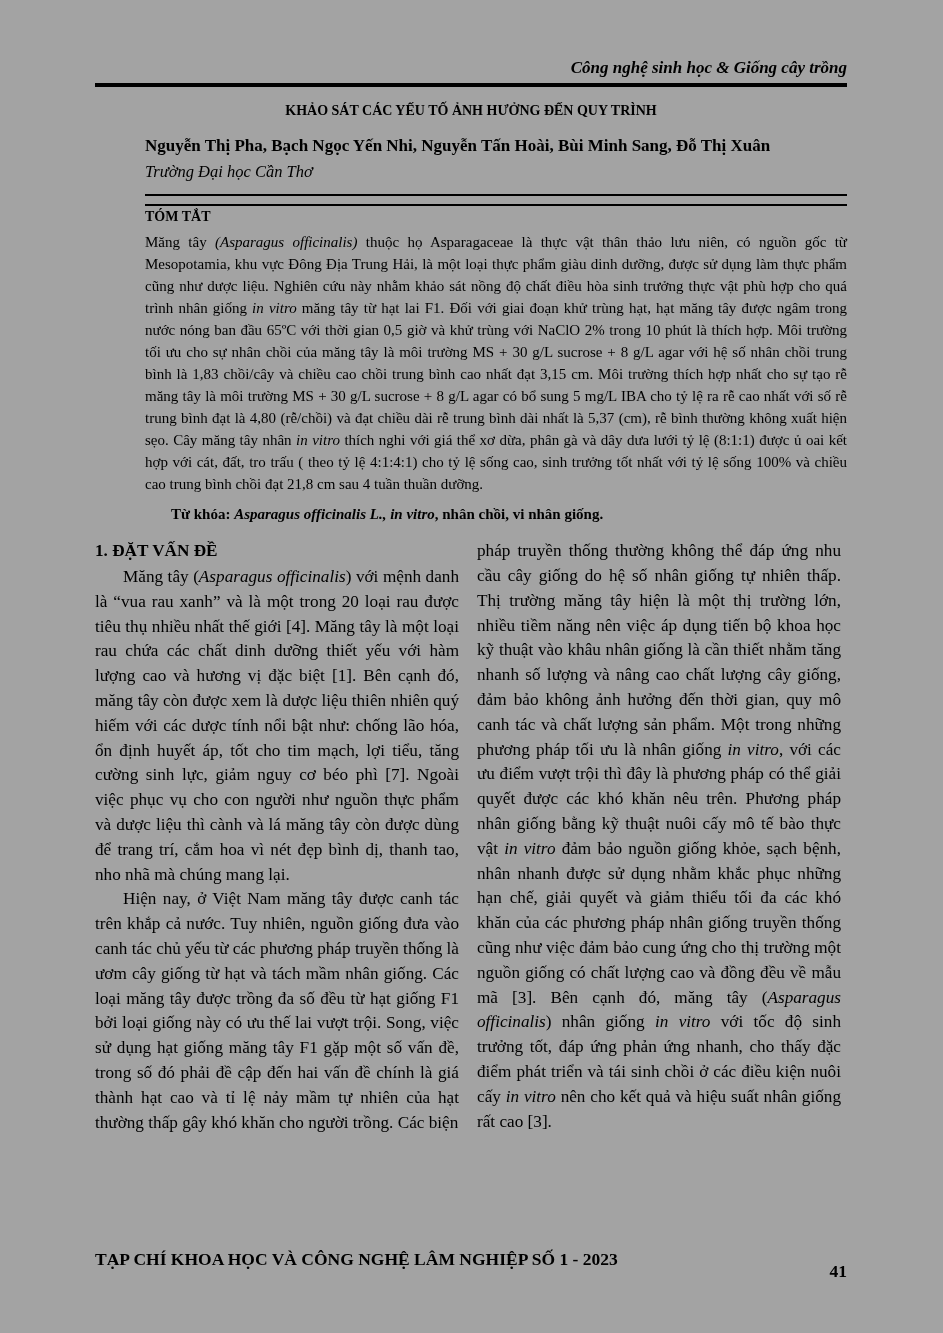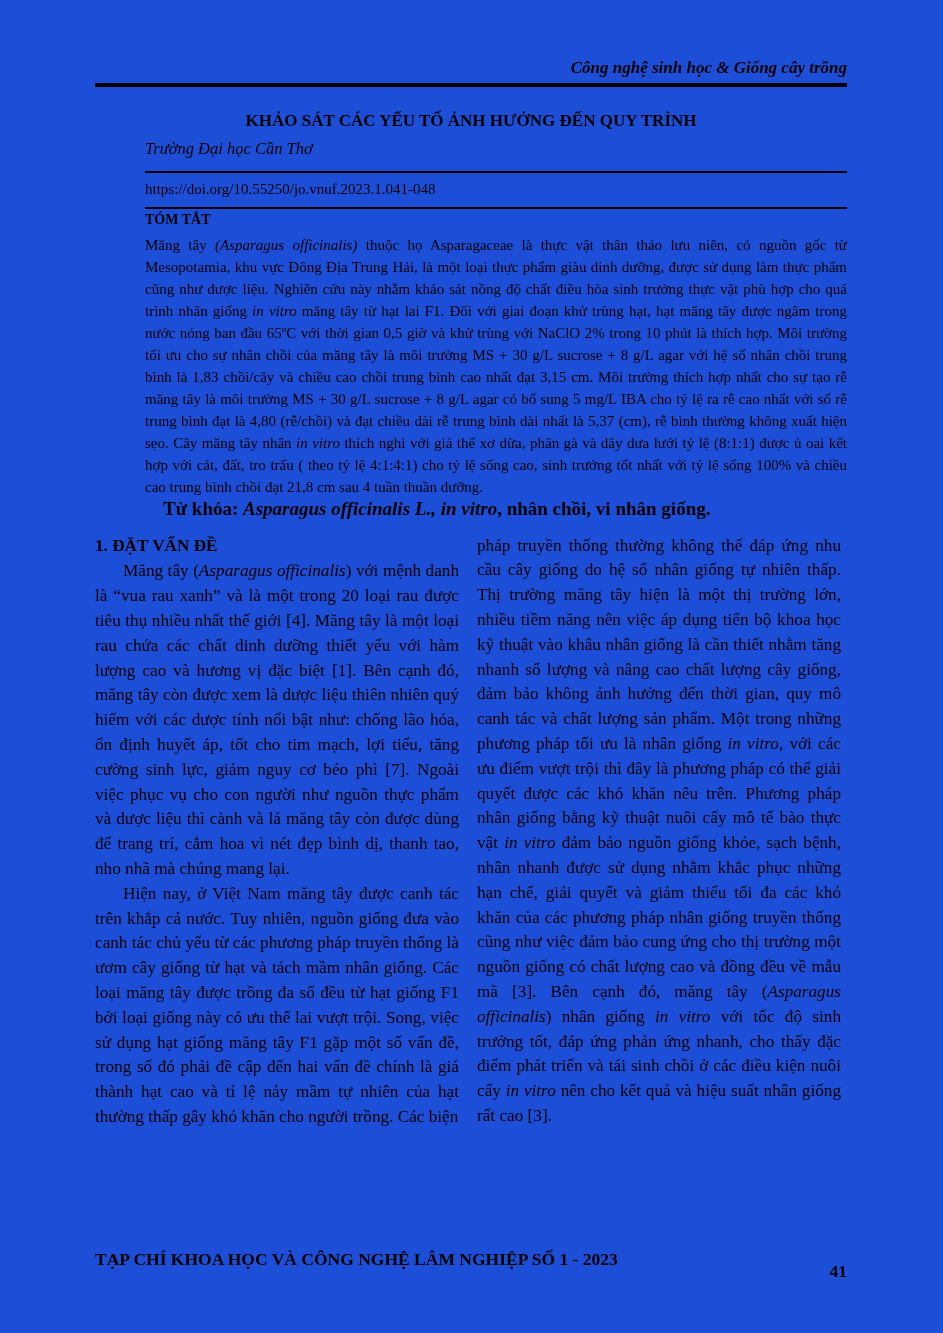--- a/index.html
+++ b/index.html
@@ -3,63 +3,63 @@
 <meta charset="utf-8">
 <style>
   html, body { margin: 0; padding: 0; }
   body {
     background: #8a8a8a;
     font-family: "Liberation Serif", "DejaVu Serif", serif;
   }
   .page {
     width: 943px;
     height: 1333px;
-    background: #1d4ed8;
+    background: #a3a3a3;
     position: relative;
     margin: 0 auto;
     color: #000;
     overflow: hidden;
   }
   .content { position: absolute; left: 95px; top: 0; width: 752px; }
 
   .journal-section {
     margin-top: 58px;
     text-align: right;
     font-weight: bold;
     font-style: italic;
     font-size: 17px;
     line-height: 20px;
   }
   .thick-rule { margin-top: 5px; height: 4px; background: #000; }
 
   .title {
-    margin-top: 22px;
+    margin-top: 14px;
     text-align: center;
     font-weight: bold;
-    font-size: 17px;
+    font-size: 14px;
     line-height: 1.45;
     font-family: Liberation Serif, serif;
   }
 
   .frontmatter { margin-left: 50px; }
   .authors { margin-top: 14px; font-weight: bold; font-size: 17px; line-height: 22px; }
   .affiliation { margin-top: 4px; font-style: italic; font-size: 16.5px; line-height: 21px; }
 
   .rule-thin { margin: 12px 0 0 0; border: none; border-top: 2px solid #000; }
   .doi { margin-top: 7px; font-size: 15px; line-height: 19px; }
   .rule-thin2 { margin-top: 8px; }
 
   .abstract-heading { margin-top: 0; font-weight: bold; font-size: 14px; line-height: 21px; }
   .abstract-body {
     margin: 4px 0 0 0;
     font-size: 15px;
     line-height: 22px;
     text-align: justify;
   }
-  .keywords { margin: 0; font-size: 19px; line-height: 22px; text-indent: 18px; }
+  .keywords { margin: 8px; font-size: 15px; line-height: 22px; text-indent: 18px; }
 
   .columns { display: flex; gap: 18px; margin-top: 14px; }
   .col {
     width: 364px;
     text-align: justify;
     font-size: 17.2px;
     line-height: 24.8px;
   }
   .section-heading { font-size: 17.2px; font-weight: bold; margin: 0 0 1px 0; }
   .para { margin: 0; }
@@ -87,24 +87,24 @@
   <div class="content">
 
     <div class="journal-section">Công nghệ sinh học &amp; Giống cây trồng</div>
     <div class="thick-rule"></div>
 
     <div class="title">
       <span>KHẢO SÁT CÁC YẾU TỐ ẢNH HƯỞNG ĐẾN QUY TRÌNH</span><br>
     </div>
 
     <div class="frontmatter">
+      <div class="authors">Nguyễn Thị Pha, Bạch Ngọc Yến Nhi, Nguyễn Tấn Hoài, Bùi Minh Sang, Đỗ Thị Xuân</div>
       <div class="affiliation">Trường Đại học Cần Thơ</div>
 
       <hr class="rule-thin">
-      <div class="doi">https://doi.org/10.55250/jo.vnuf.2023.1.041-048</div>
       <hr class="rule-thin rule-thin2">
 
       <div class="abstract-heading">TÓM TẮT</div>
       <p class="abstract-body"><span>Măng tây </span><span class="it">(Asparagus officinalis)</span><span> thuộc họ Asparagaceae là thực vật thân thảo lưu niên, có nguồn gốc từ Mesopotamia, khu vực Đông Địa Trung Hải, là một loại thực phẩm giàu dinh dưỡng, được sử dụng làm thực phẩm cũng như dược liệu. Nghiên cứu này nhằm khảo sát nồng độ chất điều hòa sinh trưởng thực vật phù hợp cho quá trình nhân giống </span><span class="it">in vitro</span><span> măng tây từ hạt lai F1. Đối với giai đoạn khử trùng hạt, hạt măng tây được ngâm trong nước nóng ban đầu 65ºC với thời gian 0,5 giờ và khử trùng với NaClO 2% trong 10 phút là thích hợp. Môi trường tối ưu cho sự nhân chồi của măng tây là môi trường MS + 30 g/L sucrose + 8 g/L agar với hệ số nhân chồi trung bình là 1,83 chồi/cây và chiều cao chồi trung bình cao nhất đạt 3,15 cm. Môi trường thích hợp nhất cho sự tạo rễ măng tây là môi trường MS + 30 g/L sucrose + 8 g/L agar có bổ sung 5 mg/L IBA cho tỷ lệ ra rễ cao nhất với số rễ trung bình đạt là 4,80 (rễ/chồi) và đạt chiều dài rễ trung bình dài nhất là 5,37 (cm), rễ bình thường không xuất hiện sẹo. Cây măng tây nhân </span><span class="it">in vitro</span><span> thích nghi với giá thể xơ dừa, phân gà và dây dưa lưới tỷ lệ (8:1:1) được ủ oai kết hợp với cát, đất, tro trấu ( theo tỷ lệ 4:1:4:1) cho tỷ lệ sống cao, sinh trưởng tốt nhất với tỷ lệ sống 100% và chiều cao trung bình chồi đạt 21,8 cm sau 4 tuần thuần dưỡng.</span></p>
       <p class="keywords"><span class="bd">Từ khóa: </span><span class="it bd">Asparagus officinalis L., in vitro</span><span class="bd">, nhân chồi, vi nhân giống.</span></p>
     </div>
 
     <div class="columns">
       <div class="col">
         <h2 class="section-heading">1. ĐẶT VẤN ĐỀ</h2>

